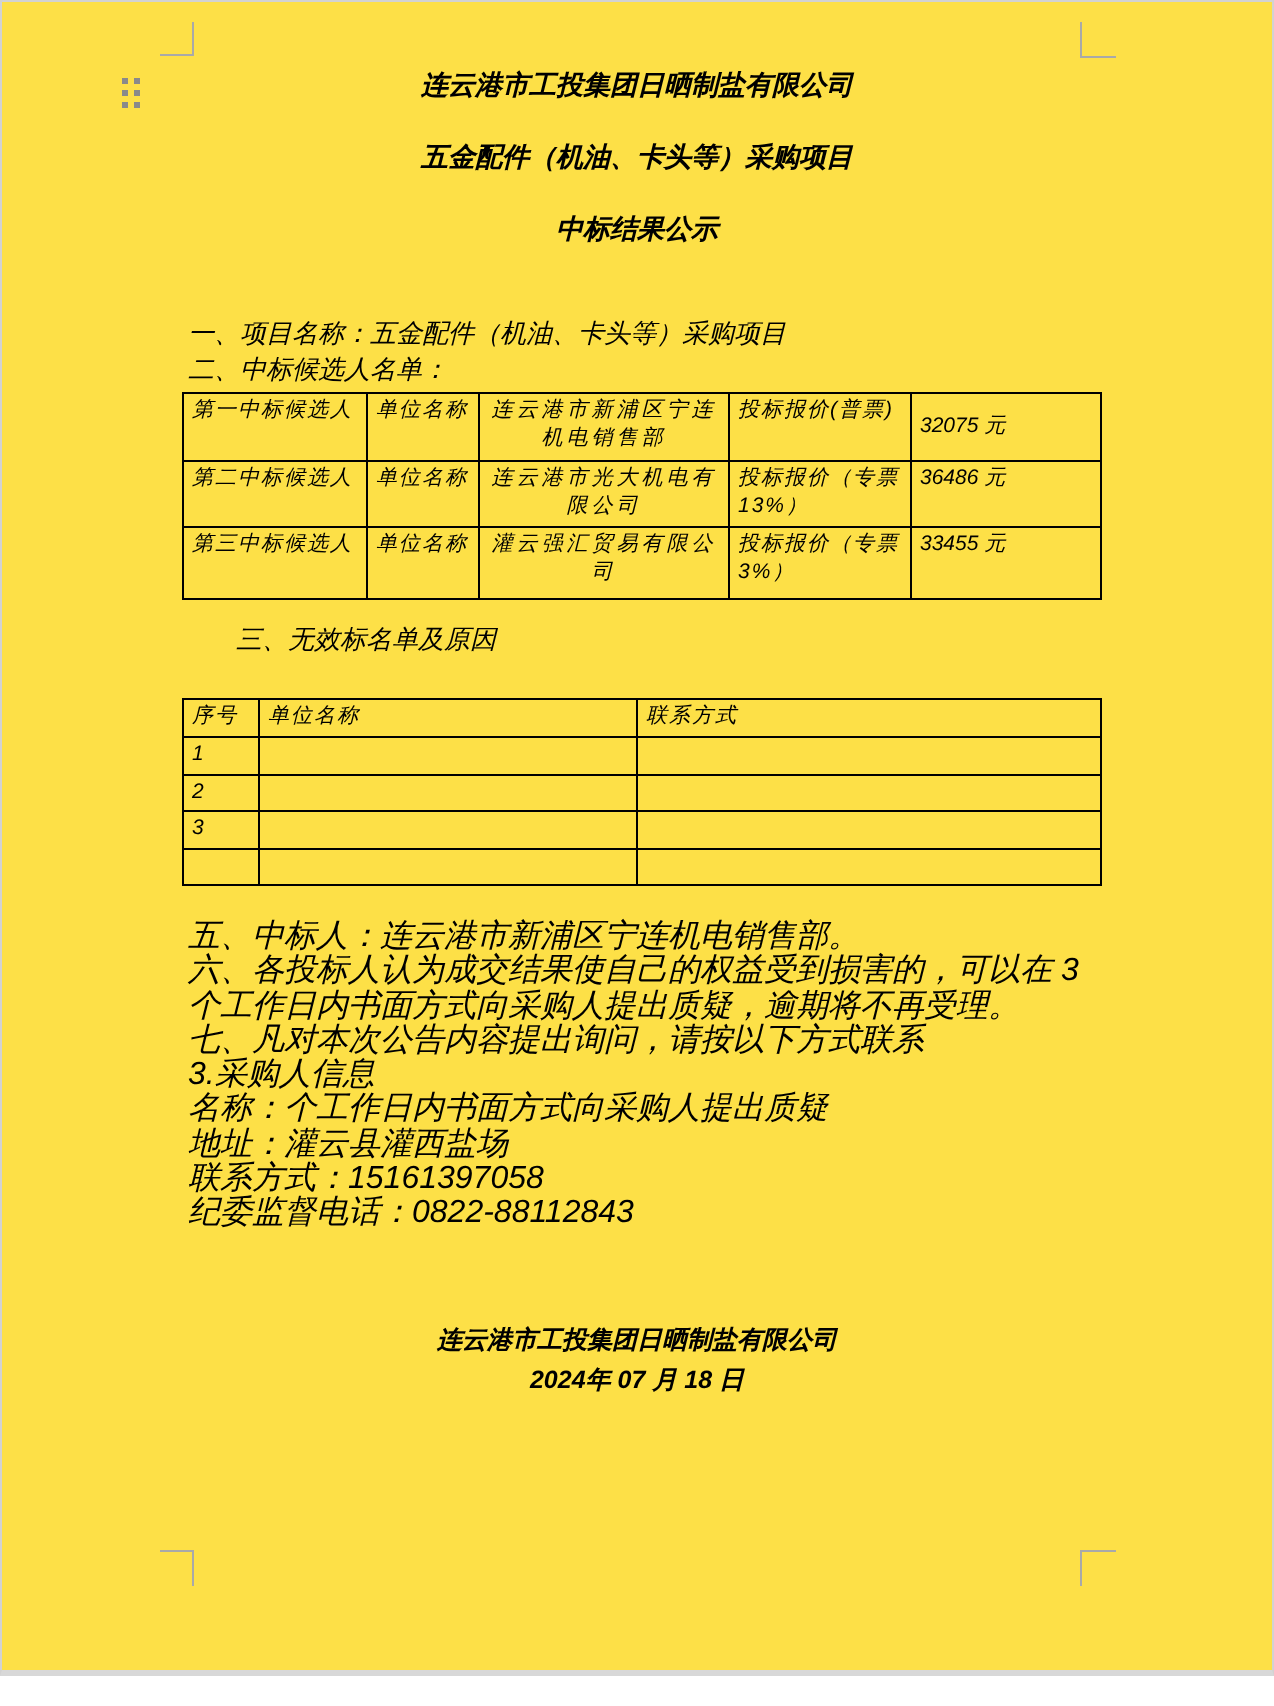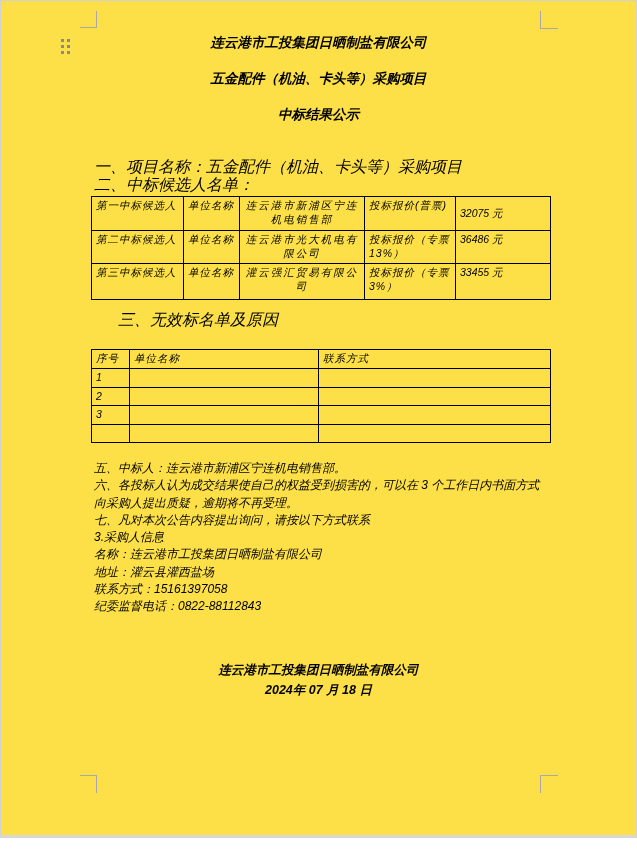--- a/index.html
+++ b/index.html
@@ -28,21 +28,21 @@
     position:absolute; left:60px; top:38px;
     display:grid; grid-template-columns:repeat(2,3px); grid-auto-rows:3px; gap:3px;
   }
   .dots i { display:block; background:#8a8a8a; }
 
   .titles {
     position:absolute; top:24px; left:0; width:100%;
     text-align:center; font-weight:bold; font-size:13.5px; line-height:36px;
   }
 
-  .sec { position:absolute; left:93px; font-size:16px; line-height:16px; white-space:nowrap; }
+  .sec { position:absolute; left:93px; font-size:13px; line-height:16px; white-space:nowrap; }
   .sec1 { top:158px; }
   .sec2 { top:176px; }
   .sec3 { top:311px;margin-left:24px; }
 
   table { border-collapse:collapse; table-layout:fixed; position:absolute; left:90px; }
   td, th {
     border:1px solid #000;
     font-size:10.5px; font-weight:normal; line-height:13.5px;
     padding:2px 4px; vertical-align:top; text-align:left;
     word-break:break-all; letter-spacing:1px;
@@ -54,21 +54,21 @@
   .t1 .unit   { letter-spacing:2px;text-align:center; }
   .t1 .pval   { letter-spacing:0; }
   .t1 .vmid   { vertical-align:middle; }
 
   .t2 { top:348px; width:459px; }
   .t2 tr td { height:18px; }
   .t2 .hrow td { height:19px; }
 
   .paras {
     position:absolute; left:93px; top:459px; width:449px;
-    font-size:12px; line-height:17.3px;
+    font-size:16px; line-height:17.3px;
   }
 
   .footer {
     position:absolute; top:659px; left:0; width:100%;
     text-align:center; font-weight:bold; font-size:12.5px; line-height:20px;
   }
 </style>
 </head>
 <body>
 
@@ -165,21 +165,21 @@
         <td></td>
       </tr>
     </tbody>
   </table>
 
   <div class="paras">
     <div>五、中标人：连云港市新浦区宁连机电销售部。</div>
     <div>六、各投标人认为成交结果使自己的权益受到损害的，可以在 3 个工作日内书面方式向采购人提出质疑，逾期将不再受理。</div>
     <div>七、凡对本次公告内容提出询问，请按以下方式联系</div>
     <div>3.采购人信息</div>
-    <div>名称：连云港市工投集团日晒制盐有限公司</div>
+    <div>名称：个工作日内书面方式向采购人提出质疑</div>
     <div>地址：灌云县灌西盐场</div>
     <div>联系方式：15161397058</div>
     <div>纪委监督电话：0822-88112843</div>
   </div>
 
   <div class="footer">
     <div>连云港市工投集团日晒制盐有限公司</div>
     <div>2024年 07 月 18 日</div>
   </div>
 

